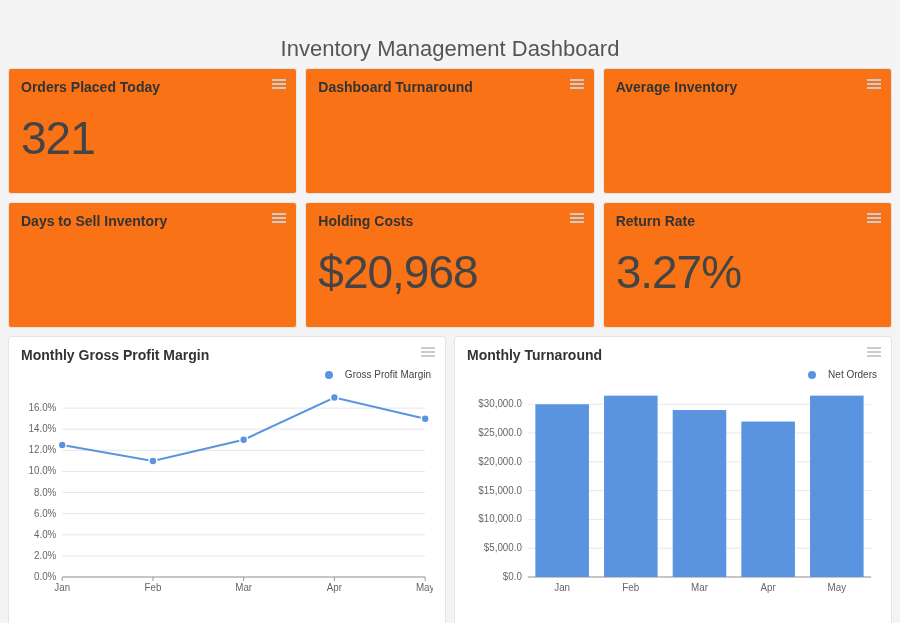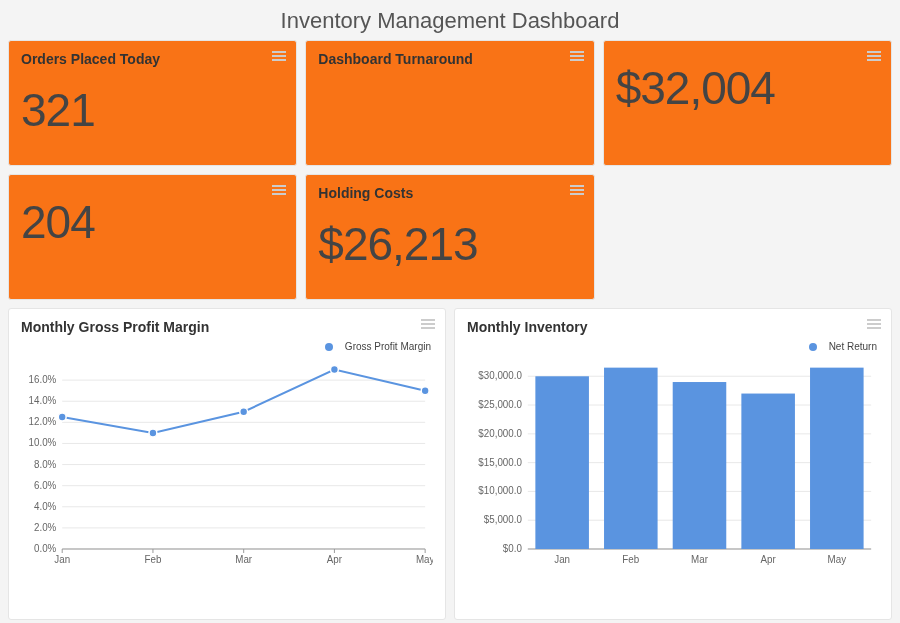--- a/index.html
+++ b/index.html
@@ -9,20 +9,21 @@
     width: 900px;
     height: 623px;
     overflow: hidden;
   }
   .page-title {
     text-align: center;
     font-size: 22px;
     font-weight: 400;
     color: #555;
     padding: 8px 0 6px;
+    margin-top: 28px;
   }
   .grid {
     display: grid;
     grid-template-columns: repeat(3, 1fr);
     gap: 8px;
     padding: 0 8px;
   }
   .card {
     background: #f97316;
     border: 1px solid #e5e5e5;
@@ -125,38 +126,47 @@
         <span></span>
       </div>
     <div class="card-title">Dashboard Turnaround</div>
   </div>
   <div class="card kpi">
     <div class="hamburger">
         <span></span>
         <span></span>
         <span></span>
       </div>
-    <div class="kpi-value">$32,004</div>
-  </div>
-  <div class="card kpi">
-    <div class="hamburger">
-        <span></span>
-        <span></span>
-        <span></span>
-      </div>
-    <div class="kpi-value">204</div>
+    <div class="card-title">Average Inventory</div>
+  </div>
+  <div class="card kpi">
+    <div class="hamburger">
+        <span></span>
+        <span></span>
+        <span></span>
+      </div>
+    <div class="card-title">Days to Sell Inventory</div>
   </div>
   <div class="card kpi">
     <div class="hamburger">
         <span></span>
         <span></span>
         <span></span>
       </div>
     <div class="card-title">Holding Costs</div>
-    <div class="kpi-value">$26,213</div>
+    <div class="kpi-value">$20,968</div>
+  </div>
+  <div class="card kpi">
+    <div class="hamburger">
+        <span></span>
+        <span></span>
+        <span></span>
+      </div>
+    <div class="card-title">Return Rate</div>
+    <div class="kpi-value">3.27%</div>
   </div>
 </div>
 
 <div class="chart-row">
 
   <div class="chart-card">
     <div class="hamburger">
         <span></span>
         <span></span>
         <span></span>
@@ -206,24 +216,24 @@
         </svg>
     </div>
   </div>
 
   <div class="chart-card">
     <div class="hamburger">
         <span></span>
         <span></span>
         <span></span>
       </div>
-    <div class="card-title">Monthly Inventory</div>
+    <div class="card-title">Monthly Turnaround</div>
     <div class="legend">
       <span class="dot"></span>
-      <span>Net Return</span>
+      <span>Net Orders</span>
     </div>
     <div class="chart-area">
       <svg id="bar-svg" width="100%" height="100%" viewBox="0 0 420 230" preserveAspectRatio="none">
           <line class="grid-line" x1="62" x2="412" y1="210" y2="210"></line>
           <text class="axis-text" x="56" y="213" text-anchor="end">$0.0</text>
           <line class="grid-line" x1="62" x2="412" y1="181.21212121212122" y2="181.21212121212122"></line>
           <text class="axis-text" x="56" y="184.21212121212122" text-anchor="end">$5,000.0</text>
           <line class="grid-line" x1="62" x2="412" y1="152.42424242424244" y2="152.42424242424244"></line>
           <text class="axis-text" x="56" y="155.42424242424244" text-anchor="end">$10,000.0</text>
           <line class="grid-line" x1="62" x2="412" y1="123.63636363636363" y2="123.63636363636363"></line>

